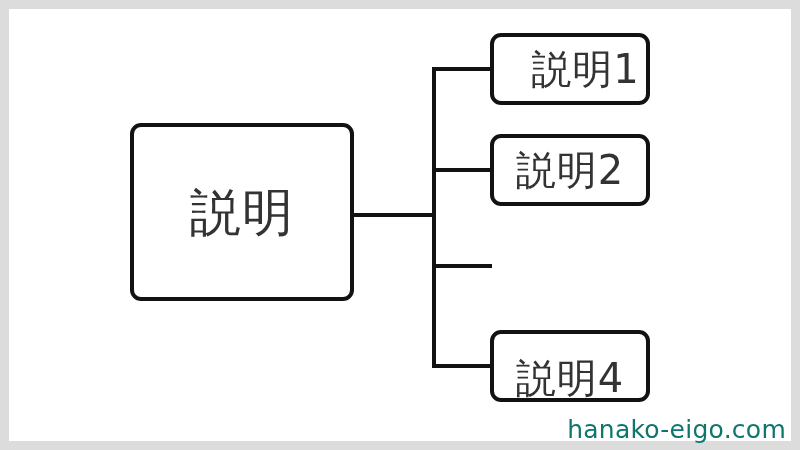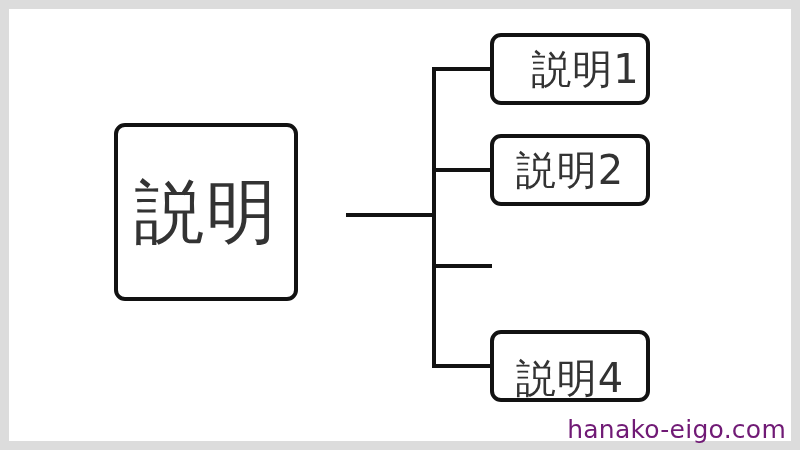--- a/index.html
+++ b/index.html
@@ -41,42 +41,42 @@
     border-radius: 11px;
     display: flex;
     align-items: center;
     justify-content: center;
     color: #333333;
     letter-spacing: 0.02em;
     line-height: 1;
     white-space: nowrap;
   }
   #node-root {
-    left: 114px;
+    left: 130px;
     top: 123px;
-    width: 184px;
+    width: 224px;
     height: 178px;
-    font-size: 70px;
+    font-size: 51px;
   }
   .node-child {
     width: 160px;
     height: 72px;
     font-size: 40px;
     left: 490px;
   }
   #node-child-0 { top: 33px; padding-left: 31px; }
   #node-child-1 { top: 134px; }
   #node-child-2 { top: 230px; }
   #node-child-3 { top: 330px; align-items: flex-end; }
   #watermark {
     position: absolute;
     right: 14px;
     bottom: 6px;
     font-size: 25px;
-    color: #701a75;
+    color: #0f766e;
     letter-spacing: 0.01em;
     white-space: nowrap;
     user-select: none;
   }
 </style>
 </head>
 <body>
 
 <div id="screenshot">
 

